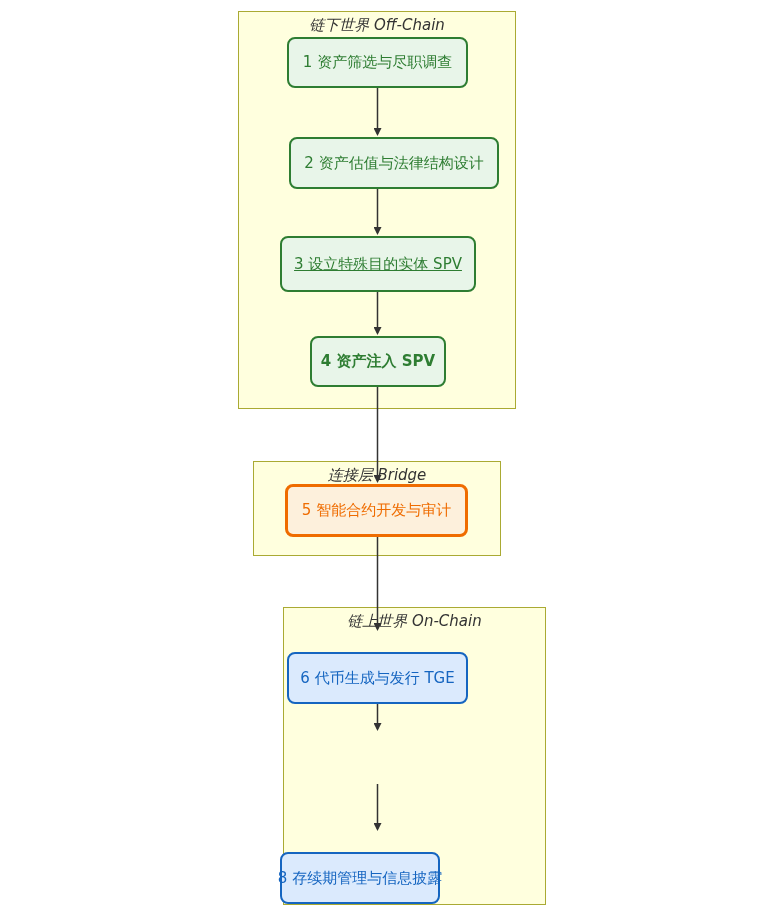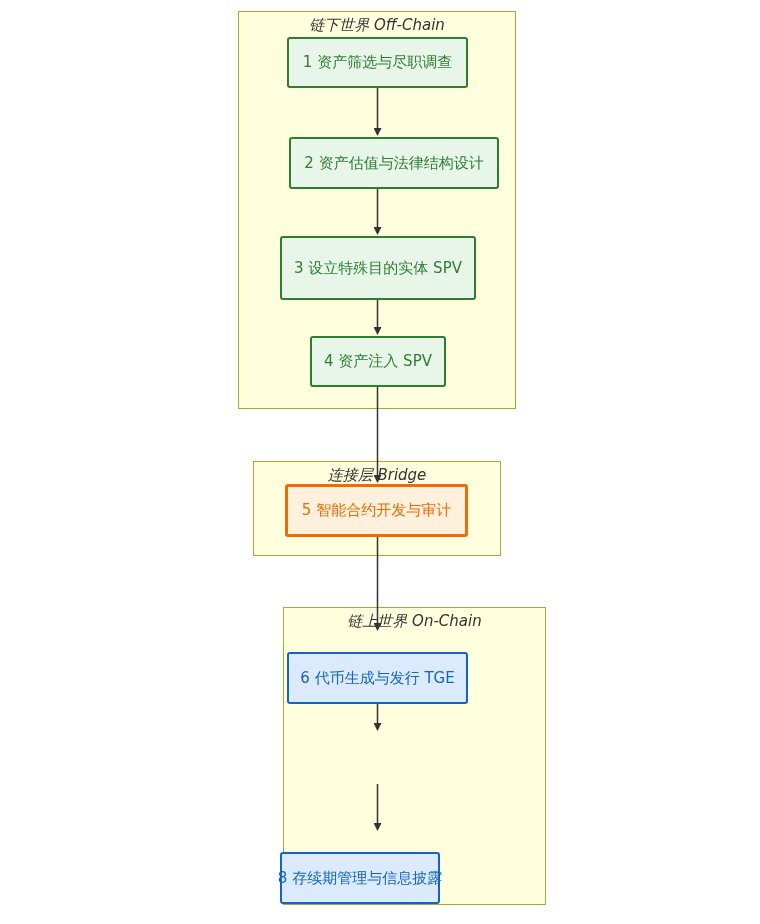--- a/index.html
+++ b/index.html
@@ -33,21 +33,21 @@
     color: var(--group-title, #333333);
     white-space: nowrap;
   }
   #g-offchain { left: 238px; top: 11px;  width: 278px; height: 398px; }
   #g-bridge   { left: 253px; top: 461px; width: 248px; height: 95px;  }
   #g-onchain  { left: 247px; top: 607px; width: 263px; height: 298px; margin-left: 36px; }
 
   .node {
     position: absolute;
     box-sizing: border-box;
-    border-radius: 3px;
+    border-radius: 8px;
     display: flex;
     align-items: center;
     justify-content: center;
     text-align: center;
     font-size: 15px;
     white-space: nowrap;
     z-index: 3;
   }
   .node.green {
     background: var(--offchain-node-fill, #e8f5e9);
@@ -60,22 +60,22 @@
     color: var(--bridge-node-text, #ef6c00);
   }
   .node.blue {
     background: var(--onchain-node-fill, #dbeafd);
     border: 2.5px solid var(--onchain-node-stroke, #1565c0);
     color: var(--onchain-node-text, #1565c0);
     margin-top: 20px;
   }
   #n1 { left: 287px; top: 37px;  width: 181px; height: 51px; }
   #n2 { left: 273px; top: 137px; width: 210px; height: 52px; margin-left: 16px; }
-  #n3 { left: 280px; top: 236px; width: 196px; height: 64px; }
-  #n4 { left: 310px; top: 336px; width: 136px; height: 51px; }
+  #n3 { left: 280px; top: 236px; width: 196px; height: 56px; text-decoration: underline; }
+  #n4 { left: 310px; top: 336px; width: 136px; height: 51px; font-weight: bold; }
   #n5 { left: 285px; top: 484px; width: 183px; height: 53px; }
   #n6 { left: 287px; top: 632px; width: 181px; height: 52px; }
   #n7 { left: 302px; top: 732px; width: 151px; height: 52px; }
   #n8 { left: 280px; top: 832px; width: 160px; height: 52px; text-align: right; }
 
   .edges-layer {
     position: absolute;
     left: 0;
     top: 0;
     z-index: 2;

